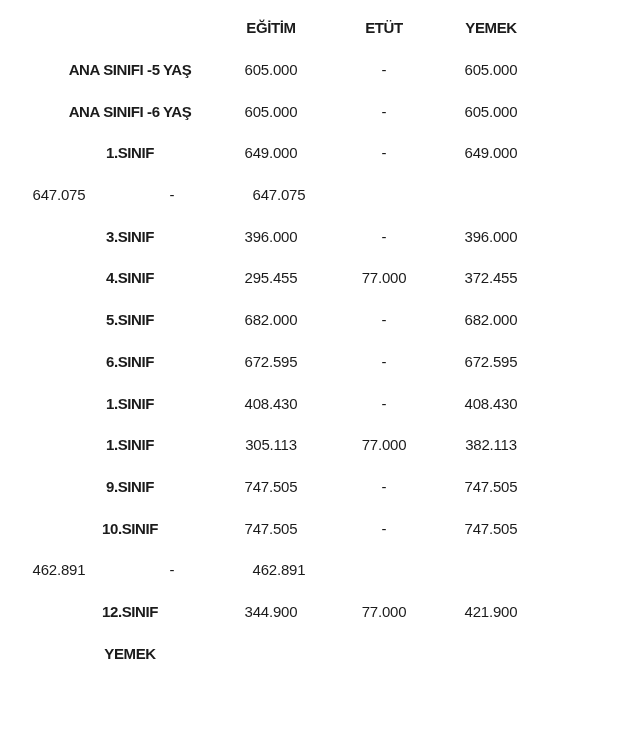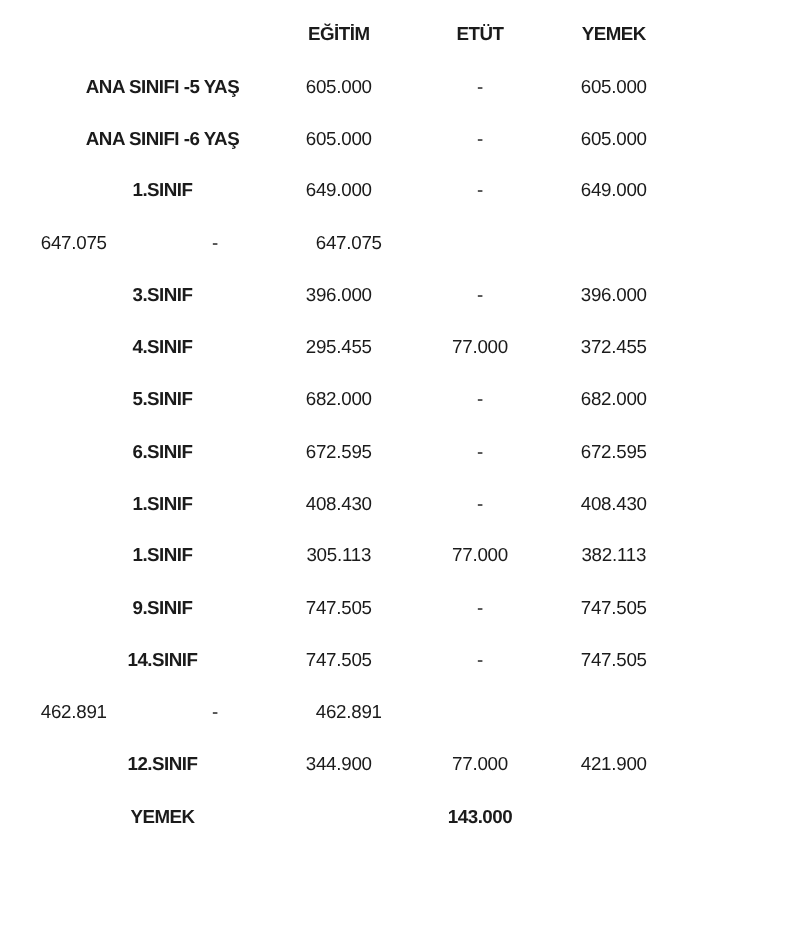--- a/index.html
+++ b/index.html
@@ -126,21 +126,21 @@
   </div>
 
   <div class="trow">
     <div class="cell c1 bold">9.SINIF</div>
     <div class="cell c2">747.505</div>
     <div class="cell c3">-</div>
     <div class="cell c4">747.505</div>
   </div>
 
   <div class="trow">
-    <div class="cell c1 bold">14.SINIF</div>
+    <div class="cell c1 bold">10.SINIF</div>
     <div class="cell c2">747.505</div>
     <div class="cell c3">-</div>
     <div class="cell c4">747.505</div>
   </div>
 
   <div class="trow">
     <div class="cell c2">462.891</div>
     <div class="cell c3">-</div>
     <div class="cell c4">462.891</div>
   </div>
@@ -148,17 +148,16 @@
   <div class="trow">
     <div class="cell c1 bold">12.SINIF</div>
     <div class="cell c2">344.900</div>
     <div class="cell c3">77.000</div>
     <div class="cell c4">421.900</div>
   </div>
 
   <div class="trow">
     <div class="cell c1 bold">YEMEK</div>
     <div class="cell c2"></div>
-    <div class="cell c3 bold">143.000</div>
     <div class="cell c4"></div>
   </div>
 </div>
 </div>
 
 </body></html>

